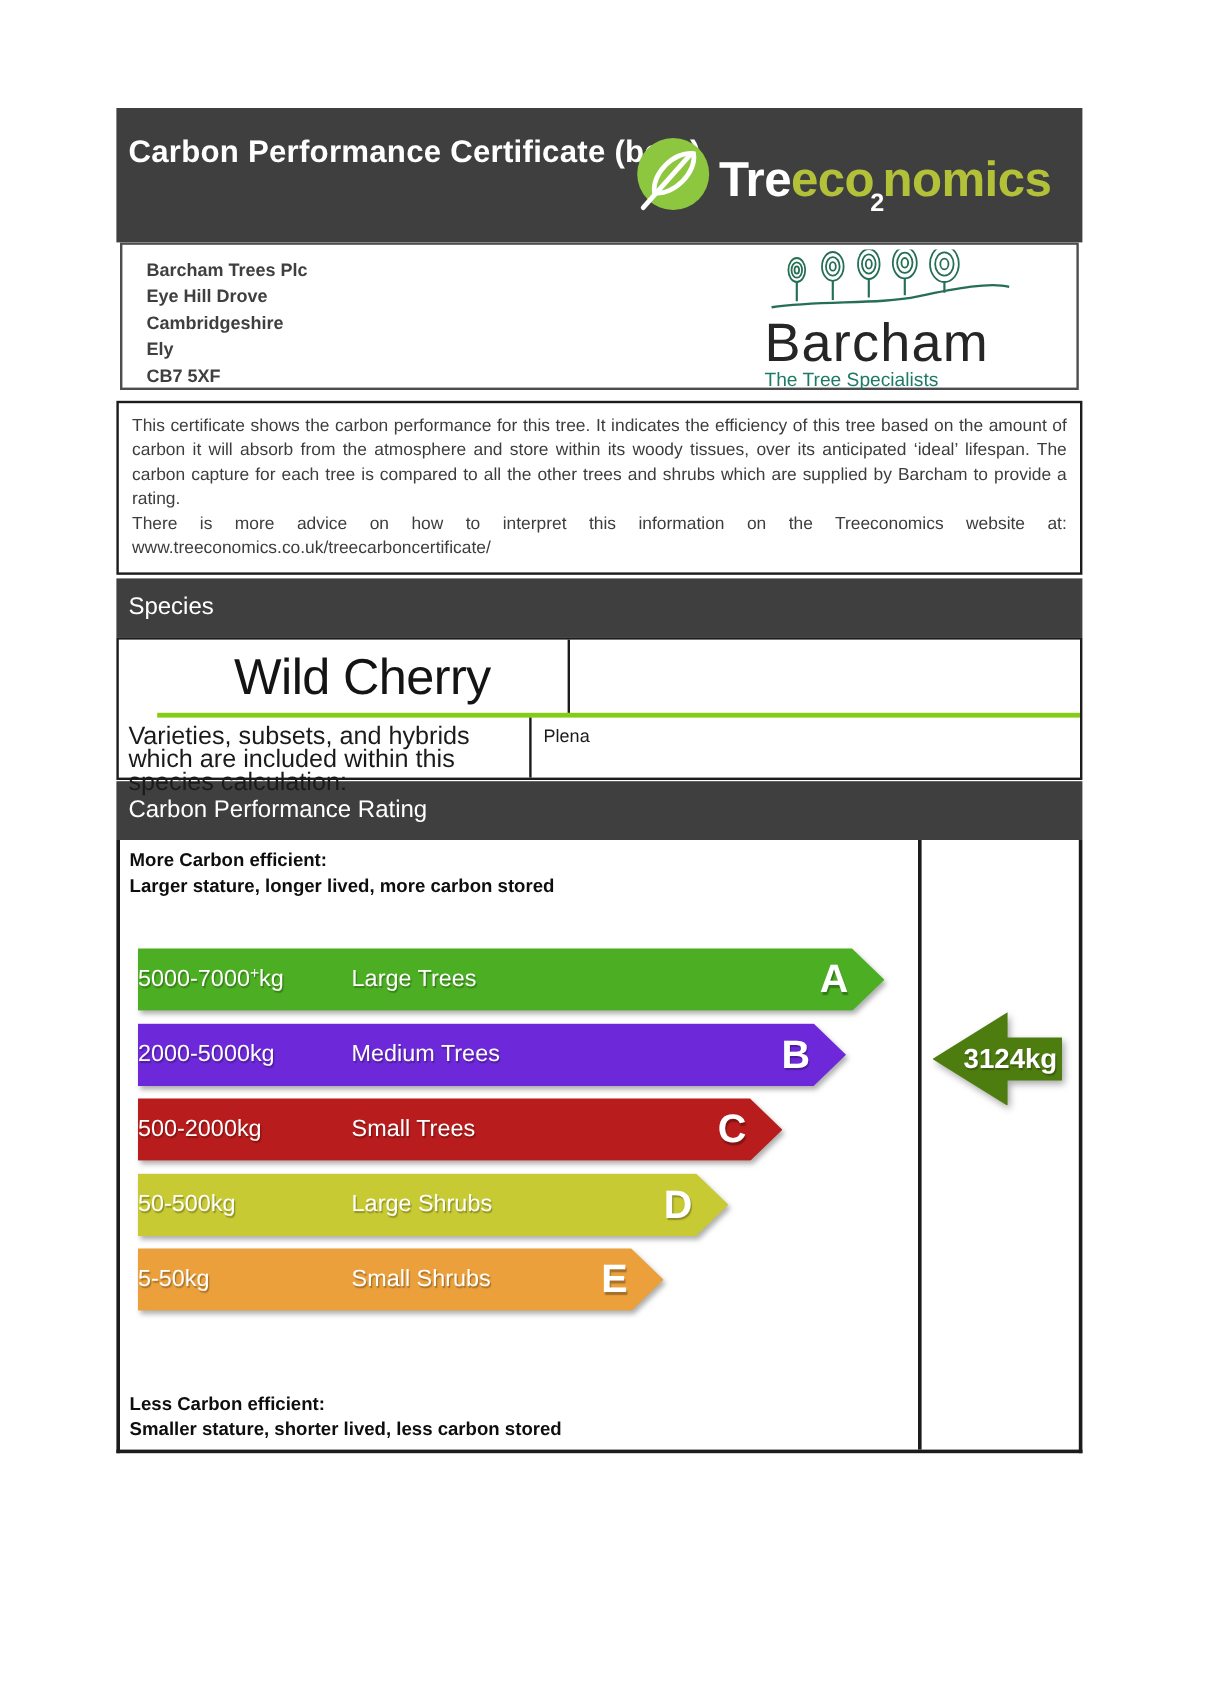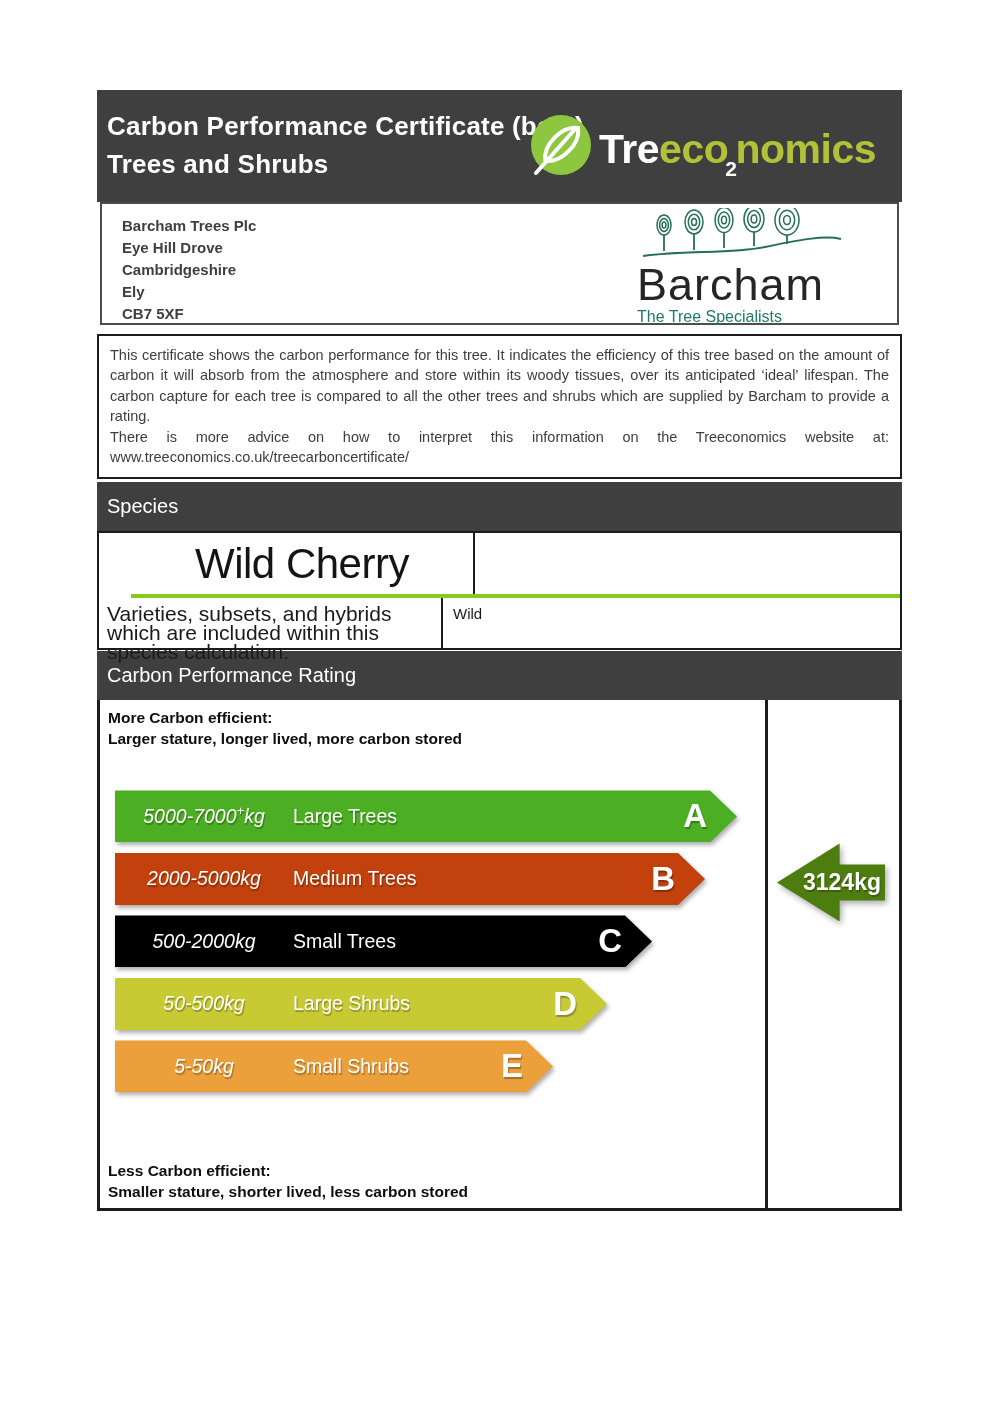--- a/index.html
+++ b/index.html
@@ -51,21 +51,21 @@
 
   
   .rating-panel{position:relative;height:508px;border:3px solid #1c1c1c;border-top:none;background:#fff;}
   .eff-top{position:absolute;top:8px;left:8px;font-weight:bold;font-size:15.5px;line-height:20.5px;color:#0e0e0e;}
   .eff-bottom{position:absolute;bottom:6px;left:8px;font-weight:bold;font-size:15.5px;line-height:20.5px;color:#0e0e0e;}
   .bands{position:absolute;top:90px;left:15px;}
   .band-shadow{height:52px;margin-bottom:10.5px;filter:drop-shadow(2px 3px 2px rgba(110,110,110,.55));}
   .band{height:100%;position:relative;color:#fff;
     clip-path:polygon(0 0, calc(100% - 27px) 0, 100% 50%, calc(100% - 27px) 100%, 0 100%);}
   .band-range{position:absolute;left:0;top:0;width:178px;height:100%;display:flex;align-items:center;
-    justify-content:center;font-size:19.5px;text-shadow:1px 1.5px 1px rgba(0,0,0,.3);font-style:italic;}
+    font-size:19.5px;text-shadow:1px 1.5px 1px rgba(0,0,0,.3);}
   .band-sup{font-size:13px;position:relative;top:-6px;}
   .band-label{position:absolute;left:178px;top:0;height:100%;display:flex;align-items:center;
     font-size:19.5px;text-shadow:1px 1.5px 1px rgba(0,0,0,.3);}
   .band-letter{position:absolute;right:30px;top:0;height:100%;display:flex;align-items:center;
     font-size:33px;font-weight:600;text-shadow:1px 2px 1px rgba(0,0,0,.3);}
 
   .result-col{position:absolute;top:0;right:0;width:134px;height:100%;border-left:3px solid #1c1c1c;box-sizing:border-box;}
   .arrow-wrap{position:absolute;top:143px;left:9px;width:108px;height:78px;
     filter:drop-shadow(2px 3px 3px rgba(110,110,110,.6));}
   .arrow{width:100%;height:100%;background:var(--arrow_green,#55cf2d);
@@ -74,21 +74,20 @@
     color:#fff;font-size:23px;font-weight:600;text-shadow:1px 1.5px 1px rgba(0,0,0,.25);}
 </style>
 </head>
 <body>
 
 <div class="cert">
 
   <div class="header-bar">
     <div class="header-title">
       <div>Carbon Performance Certificate (beta)</div>
-      <div>Trees and Shrubs</div>
     </div>
     <div class="logo">
       <span>
         <svg width="66" height="66" viewBox="0 0 66 66">
           <circle cx="33" cy="31" r="30" fill="#8dc63f"></circle>
           <g transform="rotate(45 33 31)">
             <path d="M33 7 C46 16 46 44 33 53 C20 44 20 16 33 7 Z" fill="none" stroke="#ffffff" stroke-width="4"></path>
           </g>
           <line x1="8" y1="59" x2="48" y2="14" stroke="#ffffff" stroke-width="4" stroke-linecap="round"></line>
         </svg>
@@ -147,21 +146,21 @@
 
   <div class="dark-bar species-bar">Species</div>
   <div class="species-table">
     <div class="sp-row sp-row1">
       <div class="sp-left center-cell">
         <span class="common-name">Wild Cherry</span>
       </div>
     </div>
     <div class="sp-row sp-row2">
       <div class="sp-left varieties-label">Varieties, subsets, and hybrids which are included within this species calculation:</div>
-      <div class="sp-right varieties-value">Wild</div>
+      <div class="sp-right varieties-value">Plena</div>
     </div>
   </div>
 
   <div class="dark-bar rating-bar">Carbon Performance Rating</div>
   <div class="rating-panel">
 
     <div class="eff-top">
       <div>More Carbon efficient:</div>
       <div>Larger stature, longer lived, more carbon stored</div>
     </div>
@@ -172,32 +171,32 @@
         <span class="band-range">
               <span>5000-7000</span>
               <span class="band-sup">+</span>
               <span> kg</span>
             </span>
         <span class="band-label">Large Trees</span>
         <span class="band-letter">A</span>
       </div>
         </div>
       <div class="band-shadow">
-          <div class="band" style="width: 590px; background: #c2410c;">
+          <div class="band" style="width: 590px; background: #6d28d9;">
         <span class="band-range">
               <span>2000-5000</span>
               <span class="band-sup"></span>
               <span>kg</span>
             </span>
         <span class="band-label">Medium Trees</span>
         <span class="band-letter">B</span>
       </div>
         </div>
       <div class="band-shadow">
-          <div class="band" style="width: 537px; background: #000000;">
+          <div class="band" style="width: 537px; background: #b91c1c;">
         <span class="band-range">
               <span>500-2000</span>
               <span class="band-sup"></span>
               <span>kg</span>
             </span>
         <span class="band-label">Small Trees</span>
         <span class="band-letter">C</span>
       </div>
         </div>
       <div class="band-shadow">

